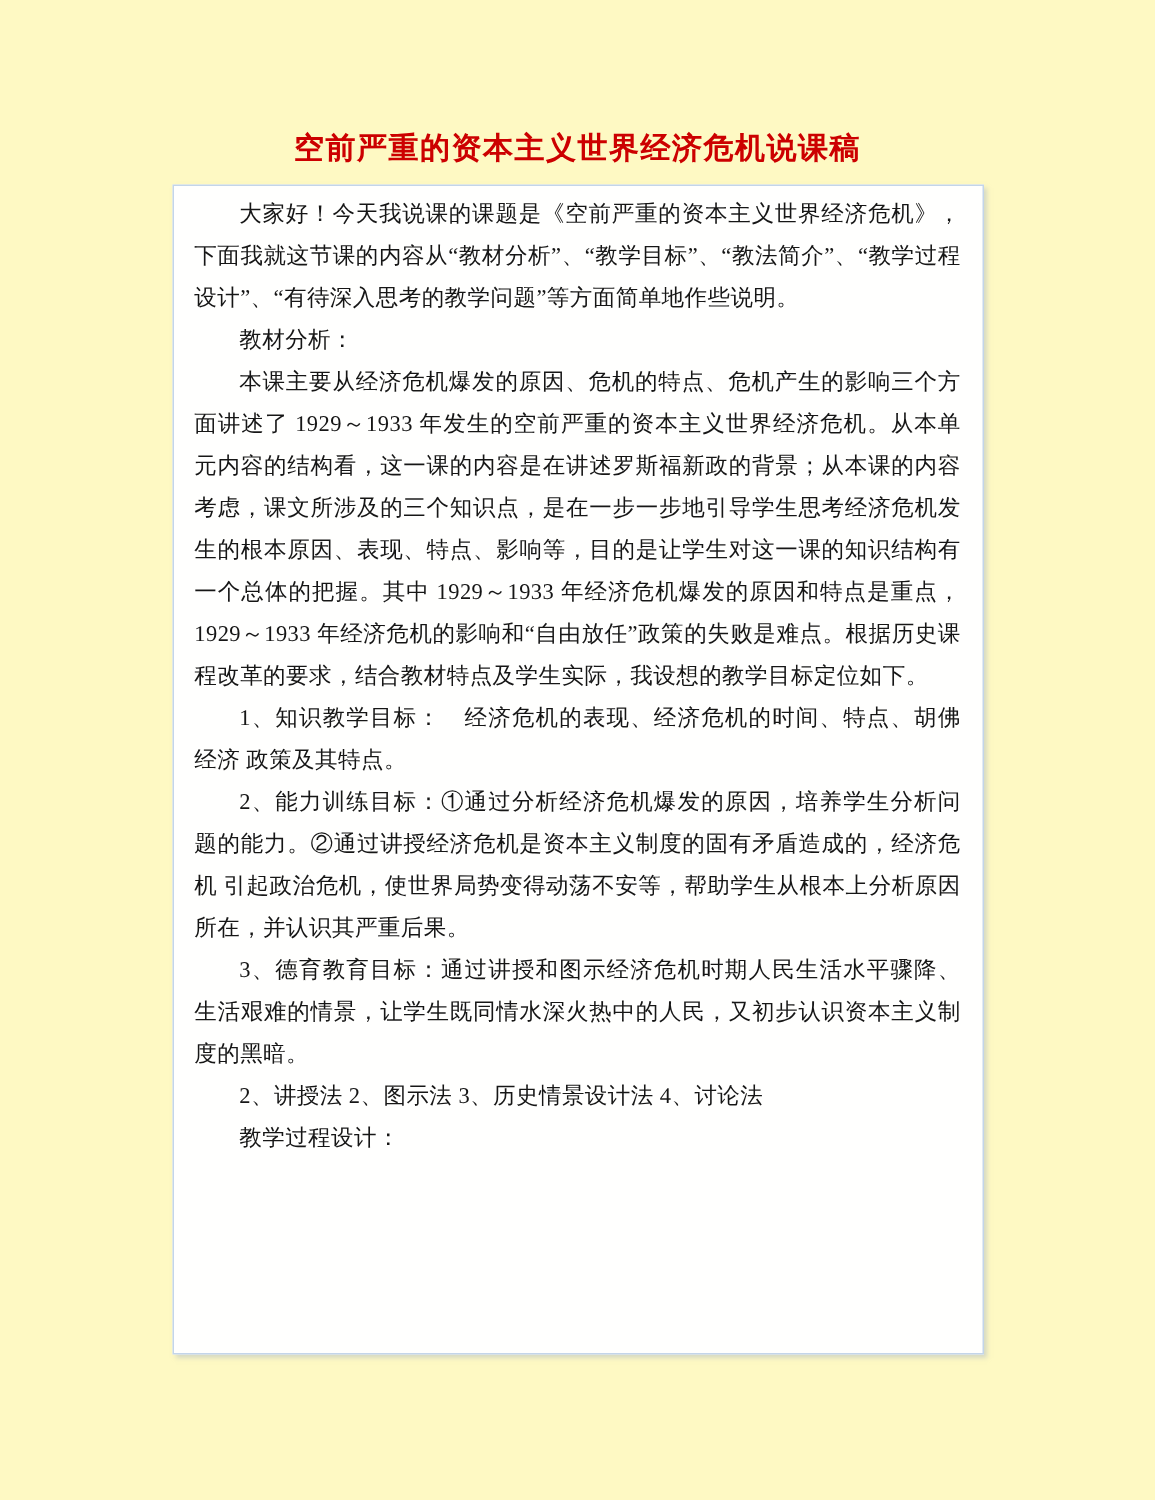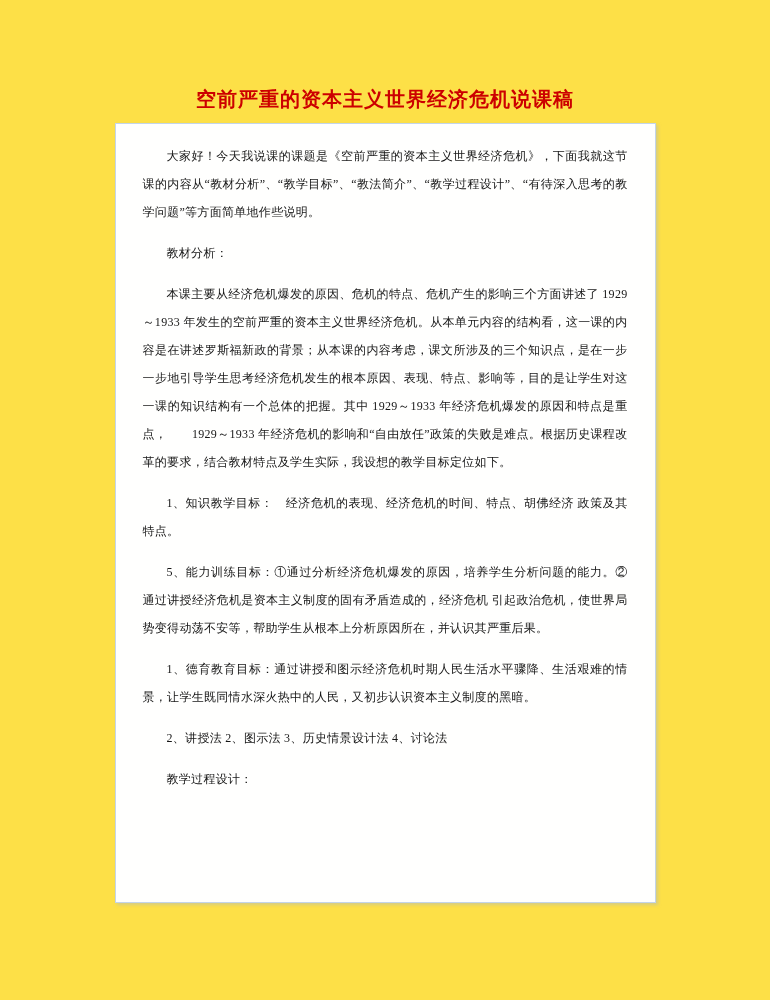--- a/index.html
+++ b/index.html
@@ -7,21 +7,21 @@
     padding: 0;
     background: #ffffff;
     width: 770px;
     height: 1000px;
     overflow: hidden;
     font-family: "Liberation Serif", "DejaVu Serif", serif;
   }
   .page {
     width: 770px;
     height: 1000px;
-    background: #fde047;
+    background: #fef9c3;
     box-sizing: border-box;
     padding-top: 86px;
   }
   .doc-title {
     width: 541px;
     margin: 0 auto 11px auto;
     text-align: center;
     font-size: 20px;
     font-weight: bold;
     letter-spacing: 1px;
@@ -32,37 +32,37 @@
     width: 541px;
     margin: 0 auto;
     box-sizing: border-box;
     background: #fffffe;
     border: 1px solid var(--border-color, #c3d5ea);
     box-shadow: 2px 2px 3px rgba(175,185,198,0.5);
     padding: 5px 14px 9px 14px;
     min-height: 780px;
   }
   .doc-par {
-    margin: 13px;
-    font-size: 12px;
+    margin: 0;
+    font-size: 15px;
     line-height: 28px;
     color: #161616;
     text-indent: 2em;
     text-align: justify;
     letter-spacing: 0.3px;
   }
 </style>
 </head>
 <body>
 
 <div class="page">
   <h1 class="doc-title">空前严重的资本主义世界经济危机说课稿</h1>
   <div class="content-box" id="paragraphs">
       <p class="doc-par">大家好！今天我说课的课题是《空前严重的资本主义世界经济危机》，下面我就这节课的内容从“教材分析”、“教学目标”、“教法简介”、“教学过程设计”、“有待深入思考的教学问题”等方面简单地作些说明。</p>
       <p class="doc-par">教材分析：</p>
       <p class="doc-par">本课主要从经济危机爆发的原因、危机的特点、危机产生的影响三个方面讲述了 1929～1933 年发生的空前严重的资本主义世界经济危机。从本单元内容的结构看，这一课的内容是在讲述罗斯福新政的背景；从本课的内容考虑，课文所涉及的三个知识点，是在一步一步地引导学生思考经济危机发生的根本原因、表现、特点、影响等，目的是让学生对这一课的知识结构有一个总体的把握。其中 1929～1933 年经济危机爆发的原因和特点是重点，　　1929～1933 年经济危机的影响和“自由放任”政策的失败是难点。根据历史课程改革的要求，结合教材特点及学生实际，我设想的教学目标定位如下。</p>
       <p class="doc-par">1、知识教学目标：　经济危机的表现、经济危机的时间、特点、胡佛经济 政策及其特点。</p>
-      <p class="doc-par">5、能力训练目标：①通过分析经济危机爆发的原因，培养学生分析问题的能力。②通过讲授经济危机是资本主义制度的固有矛盾造成的，经济危机 引起政治危机，使世界局势变得动荡不安等，帮助学生从根本上分析原因所在，并认识其严重后果。</p>
-      <p class="doc-par">1、德育教育目标：通过讲授和图示经济危机时期人民生活水平骤降、生活艰难的情景，让学生既同情水深火热中的人民，又初步认识资本主义制度的黑暗。</p>
+      <p class="doc-par">2、能力训练目标：①通过分析经济危机爆发的原因，培养学生分析问题的能力。②通过讲授经济危机是资本主义制度的固有矛盾造成的，经济危机 引起政治危机，使世界局势变得动荡不安等，帮助学生从根本上分析原因所在，并认识其严重后果。</p>
+      <p class="doc-par">3、德育教育目标：通过讲授和图示经济危机时期人民生活水平骤降、生活艰难的情景，让学生既同情水深火热中的人民，又初步认识资本主义制度的黑暗。</p>
       <p class="doc-par">2、讲授法 2、图示法 3、历史情景设计法 4、讨论法</p>
       <p class="doc-par">教学过程设计：</p>
     </div>
 </div>
 
 </body></html>

